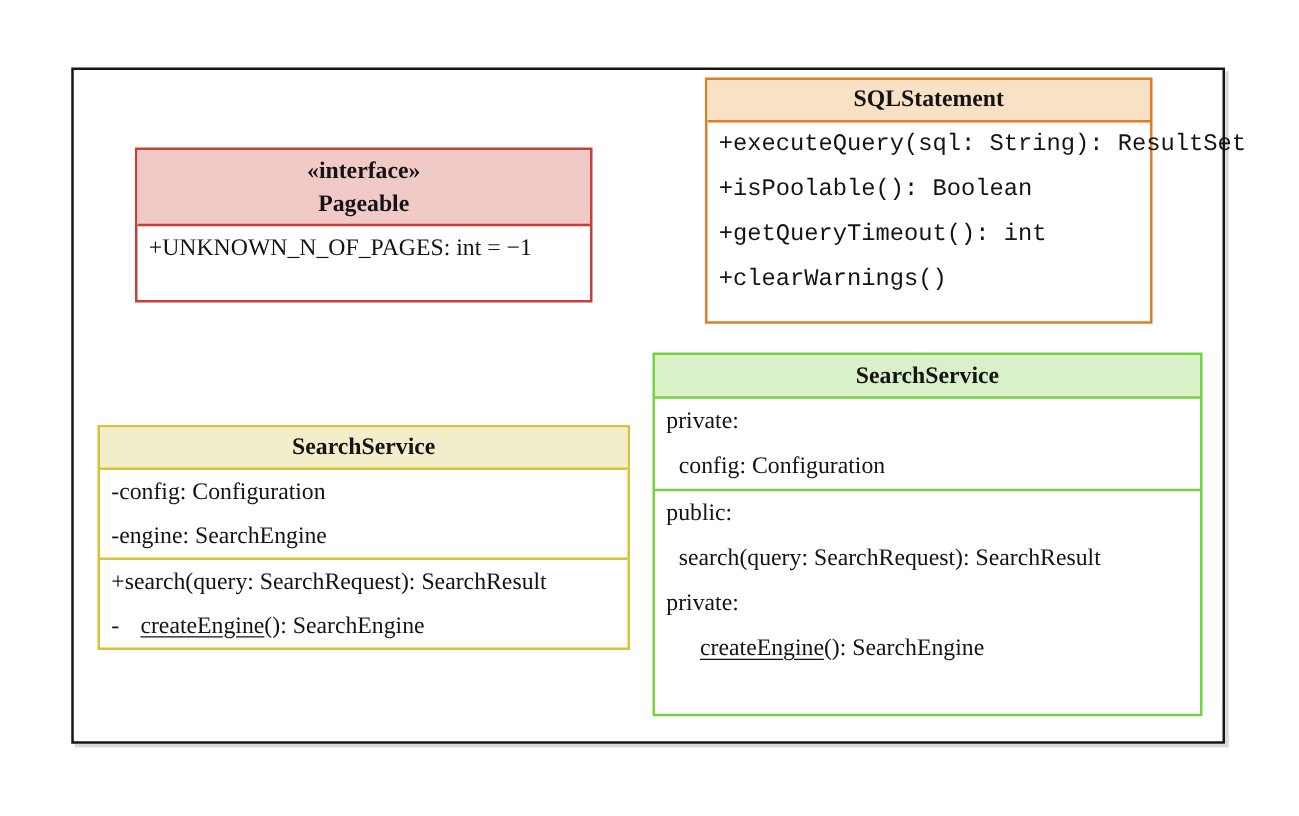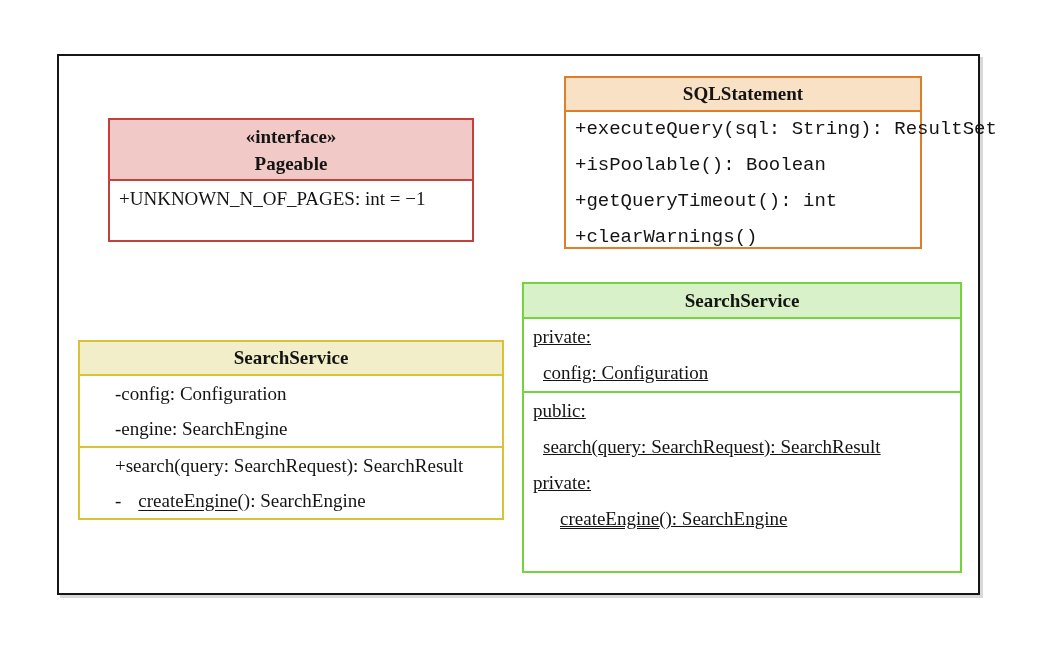--- a/index.html
+++ b/index.html
@@ -44,34 +44,34 @@
   }
   .row.indent { padding-left: 19px; }
   .ul { text-decoration: underline; text-underline-offset: 3px; margin-left: 17px; }
 
   
   .box-pageable { left: 108px; top: 118px; width: 366px; height: 124px; border-color: #c4413b; }
   .box-pageable .hdr { height: 59px; background: #f1cac8; border-color: #c4413b; line-height: 27px; }
   .box-pageable .row { height: 35px; font-family: Liberation Serif, serif; }
 
   
-  .box-sql { left: 564px; top: 76px; width: 358px; height: 173px; border-color: #e07d28; }
+  .box-sql { left: 564px; top: 62px; width: 358px; height: 197px; border-color: #e07d28; }
   .box-sql .hdr { height: 32px; background: #f8e1c5; border-color: #e07d28; }
   .box-sql .row { height: 36px; font-family: Liberation Mono, monospace; }
 
   
   .box-svc-small { left: 78px; top: 340px; width: 426px; height: 180px; border-color: #d8c235; }
   .box-svc-small .hdr { height: 32px; background: #f3eeca; border-color: #d8c235; }
-  .box-svc-small .sec { border-color: #d8c235; padding-left: 26px; }
+  .box-svc-small .sec { border-color: #d8c235; }
   .box-svc-small .row { height: 35px; }
 
   
   .box-svc-large { left: 522px; top: 282px; width: 440px; height: 291px; border-color: #76d340; }
   .box-svc-large .hdr { height: 33px; background: #d9f1c8; border-color: #76d340; }
-  .box-svc-large .sec { border-color: #76d340; text-decoration: underline; }
+  .box-svc-large .sec { border-color: #76d340; }
   .box-svc-large .row { height: 36px; }
 </style>
 </head>
 <body>
 
 <div class="stage">
   <div class="frame"></div>
 
   <div class="uml box-pageable">
     <div class="hdr">

